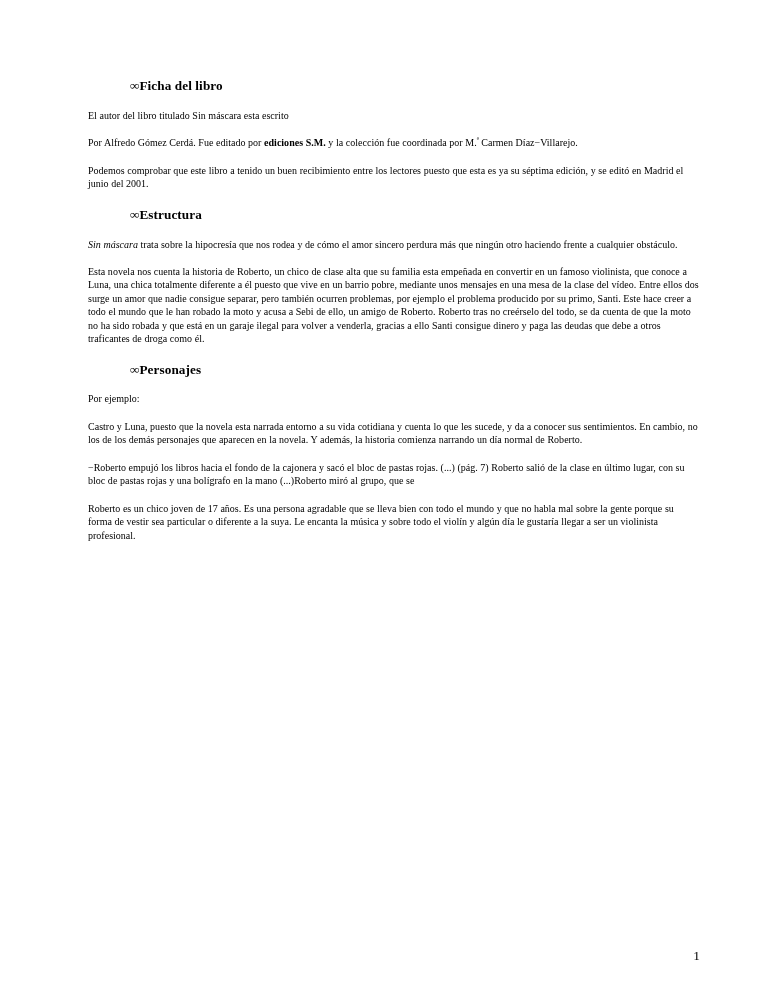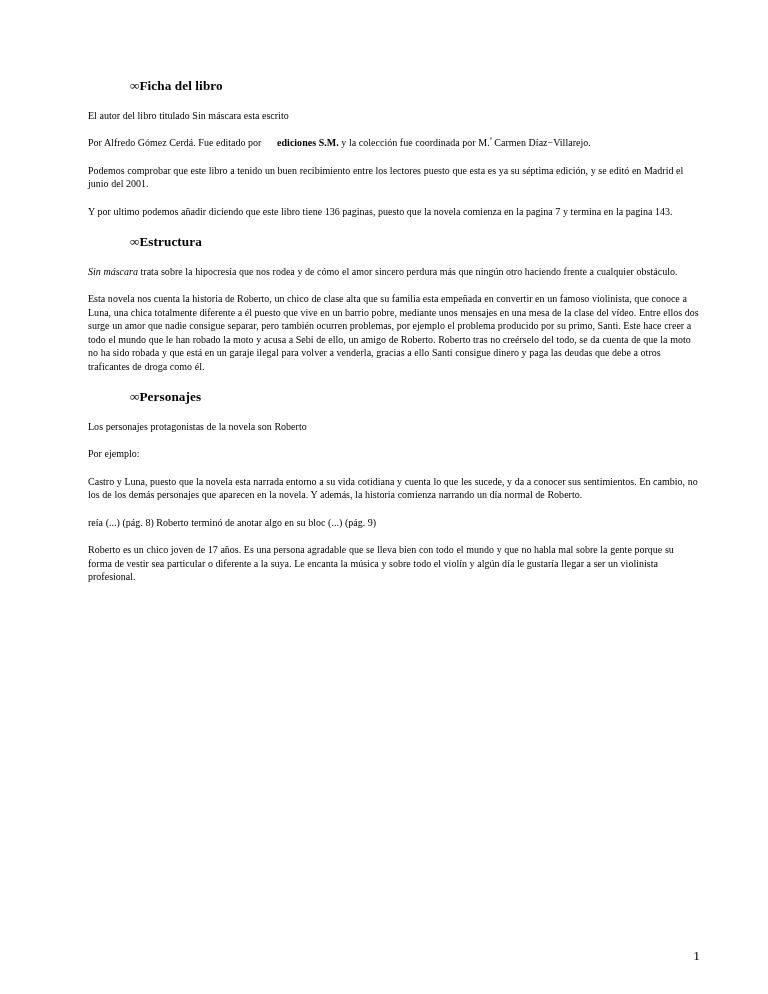--- a/index.html
+++ b/index.html
@@ -43,21 +43,21 @@
     font-size: 10px;
     line-height: 1.345;
     margin: 0 0 14px 0;
     text-align: left;
     letter-spacing: 0.01px;
     word-spacing: 0.1px;
   }
   .heading.spaced {
     margin-top: 16px;
   }
-  b, .bold { font-weight: bold; margin-left: 13px; }
+  b, .bold { font-weight: bold; }
   i, .ital { }
   .sup {
     font-size: 0.7em;
     vertical-align: super;
     line-height: 0;
   }
   .page-number {
     position: absolute;
     right: 68px;
     bottom: 32px;
@@ -72,38 +72,36 @@
   <div class="doc-body">
 
     <h2 class="heading"><span class="bullet">∞</span><span>Ficha del libro</span></h2>
 
     <p class="para">El autor del libro titulado Sin máscara esta escrito</p>
 
     <p class="para"><span>Por Alfredo Gómez Cerdá. Fue editado por </span><b>ediciones S.M.</b><span> y la colección fue coordinada por M.</span><span class="sup">ª</span><span> Carmen Díaz−Villarejo.</span></p>
 
     <p class="para">Podemos comprobar que este libro a tenido un buen recibimiento entre los lectores puesto que esta es ya su séptima edición, y se editó en Madrid el junio del 2001.</p>
 
-    <p class="para">Y por ultimo podemos añadir diciendo que este libro tiene 136 paginas, puesto que la novela comienza en la pagina 7 y termina en la pagina 143.</p>
 
     <h2 class="heading spaced"><span class="bullet">∞</span><span>Estructura</span></h2>
 
     <p class="para"><i>Sin máscara</i><span> trata sobre la hipocresía que nos rodea y de cómo el amor sincero perdura más que ningún otro haciendo frente a cualquier obstáculo.</span></p>
 
     <p class="para">Esta novela nos cuenta la historia de Roberto, un chico de clase alta que su familia esta empeñada en convertir en un famoso violinista, que conoce a Luna, una chica totalmente diferente a él puesto que vive en un barrio pobre, mediante unos mensajes en una mesa de la clase del vídeo. Entre ellos dos surge un amor que nadie consigue separar, pero también ocurren problemas, por ejemplo el problema producido por su primo, Santi. Este hace creer a todo el mundo que le han robado la moto y acusa a Sebi de ello, un amigo de Roberto. Roberto tras no creérselo del todo, se da cuenta de que la moto no ha sido robada y que está en un garaje ilegal para volver a venderla, gracias a ello Santi consigue dinero y paga las deudas que debe a otros traficantes de droga como él.</p>
 
     <h2 class="heading spaced"><span class="bullet">∞</span><span>Personajes</span></h2>
 
-    <p class="para">Los personajes protagonistas de la novela son Roberto</p>
 
     <p class="para">Por ejemplo:</p>
 
     <p class="para">Castro y Luna, puesto que la novela esta narrada entorno a su vida cotidiana y cuenta lo que les sucede, y da a conocer sus sentimientos. En cambio, no los de los demás personajes que aparecen en la novela. Y además, la historia comienza narrando un día normal de Roberto.</p>
 
+    <p class="para">−Roberto empujó los libros hacia el fondo de la cajonera y sacó el bloc de pastas rojas. (...) (pág. 7) Roberto salió de la clase en último lugar, con su bloc de pastas rojas y una bolígrafo en la mano (...)Roberto miró al grupo, que se</p>
 
-    <p class="para">reía (...) (pág. 8) Roberto terminó de anotar algo en su bloc (...) (pág. 9)</p>
 
 
     <p class="para">Roberto es un chico joven de 17 años. Es una persona agradable que se lleva bien con todo el mundo y que no habla mal sobre la gente porque su forma de vestir sea particular o diferente a la suya. Le encanta la música y sobre todo el violín y algún día le gustaría llegar a ser un violinista profesional.</p>
 
   </div>
 
   <div class="page-number">1</div>
 </div>
 
 </body></html>

